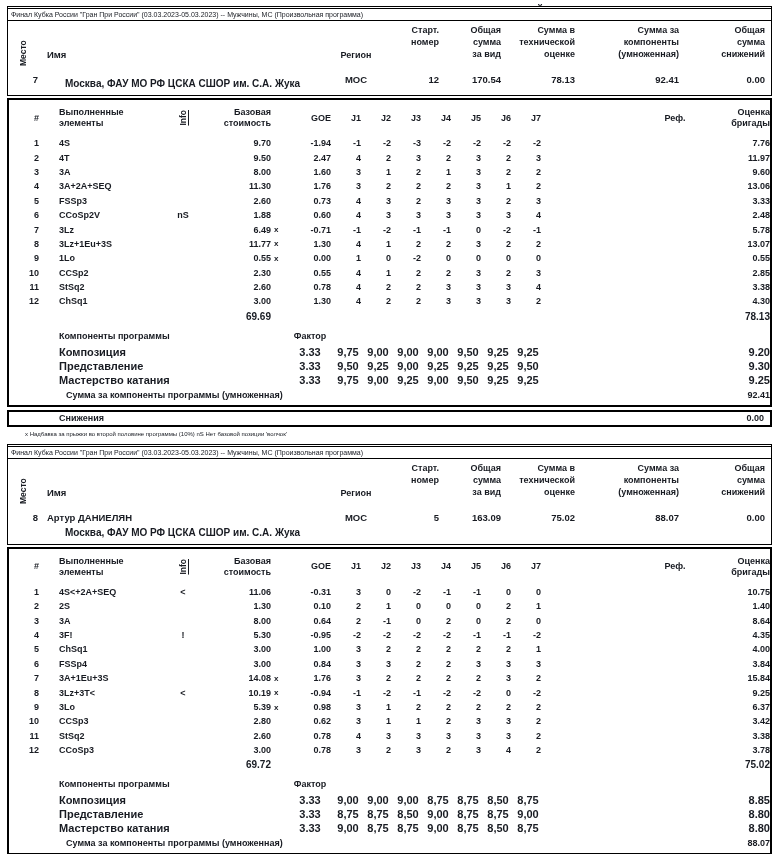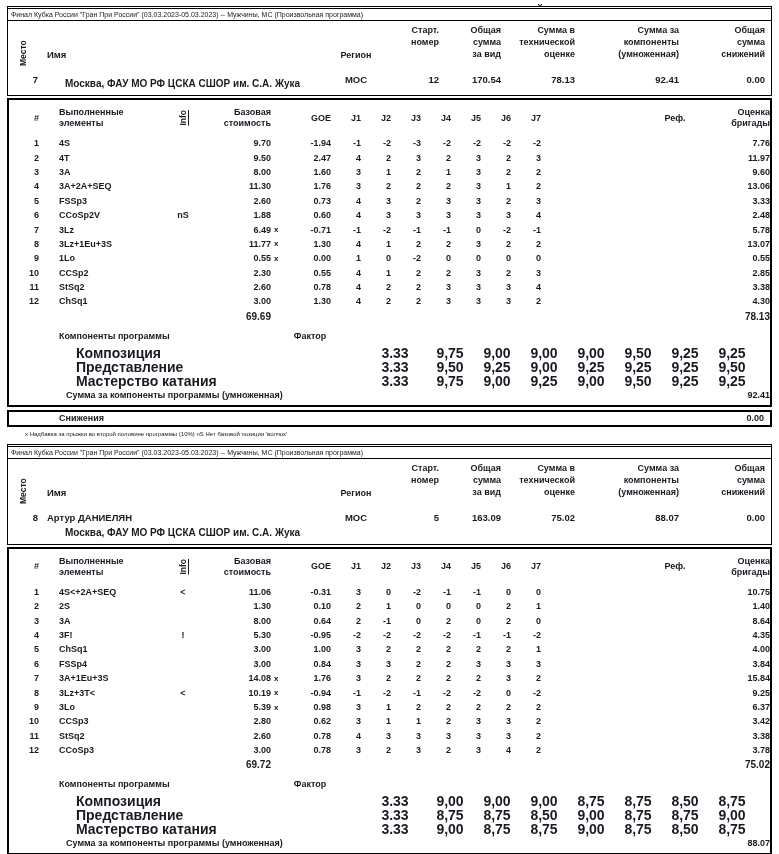--- a/index.html
+++ b/index.html
@@ -30,21 +30,21 @@
   .ehead { min-height:30px; font-weight:bold; font-size:9px; line-height:11px; margin-bottom:3px; }
   .ehead .stack span { display:block; }
   .erow { height:14.4px; font-weight:bold; font-size:9px; }
   .r { text-align:right; } .l { text-align:left; } .c { text-align:center; }
   .pl20 { padding-left:20px; } .pl3 { padding-left:3px; } .pr2 { padding-right:2px; }
   .xm { font-size:8px; }
   .info-rot { display:flex; justify-content:center; }
   .info-rot span { writing-mode:vertical-rl; transform:rotate(180deg); text-decoration:underline; font-size:8.5px; font-weight:bold; }
   .subtotal { height:15px; font-weight:bold; font-size:10px; }
   .comp-head { height:18px; font-weight:bold; font-size:9px; margin-top:3px; }
-  .crow { height:14px; font-weight:bold; font-size:14px;gap:17px; }
+  .crow { height:14px; font-weight:bold; font-size:11px; }
   .span-label { grid-column:2 / span 2; }
   .span-wide { grid-column:2 / span 5; }
   .comp-total { height:16px; font-weight:bold; font-size:9px;margin-left:7px; }
 
   .ded-box { border:2px solid #000; margin-top:3px; display:flex; justify-content:space-between; align-items:center; height:17px; padding:0 6px 0 50px; font-weight:bold; font-size:9px;text-align:right; }
   .footnote { margin:3px 0 0 18px; font-size:6px; font-weight:400; line-height:8px; }
 </style>
 </head>
 <body>
 

